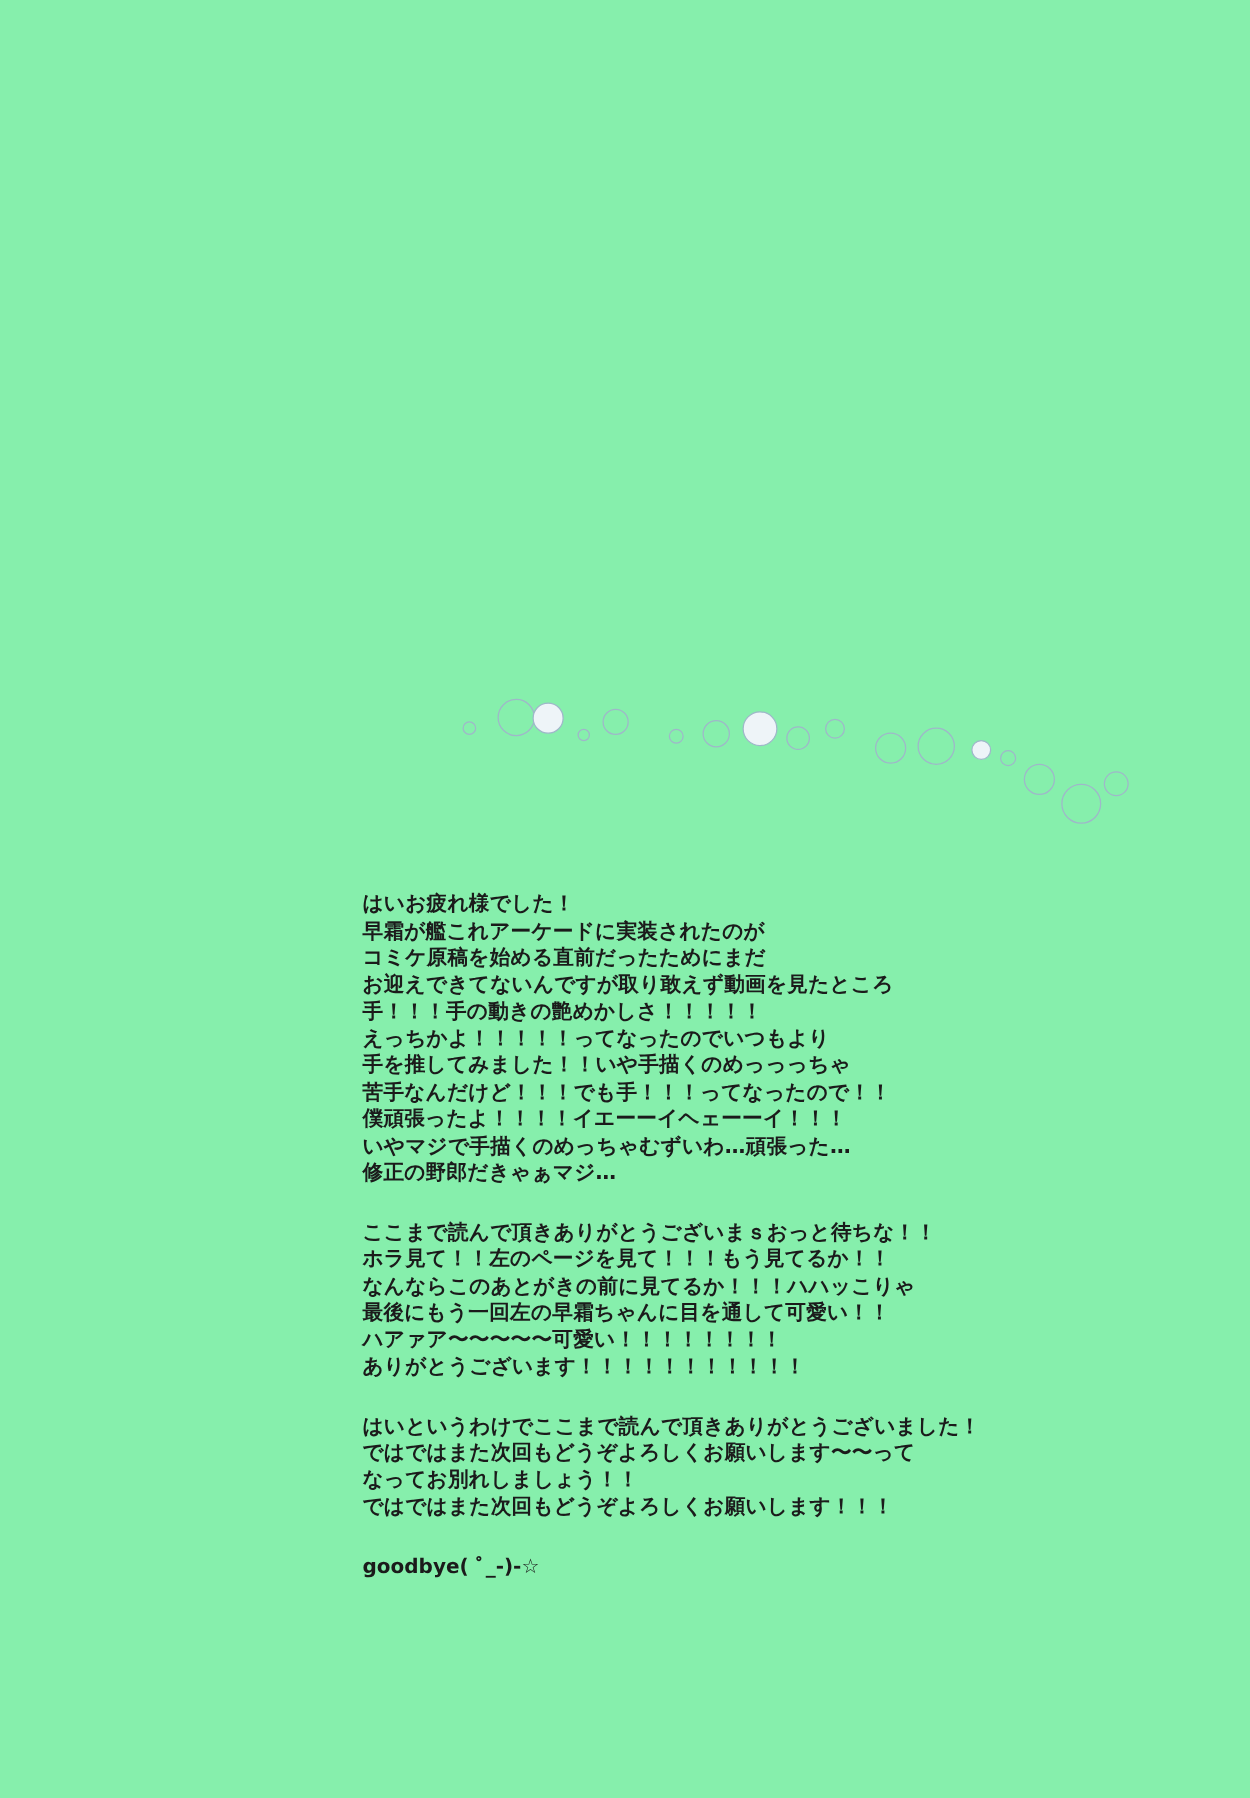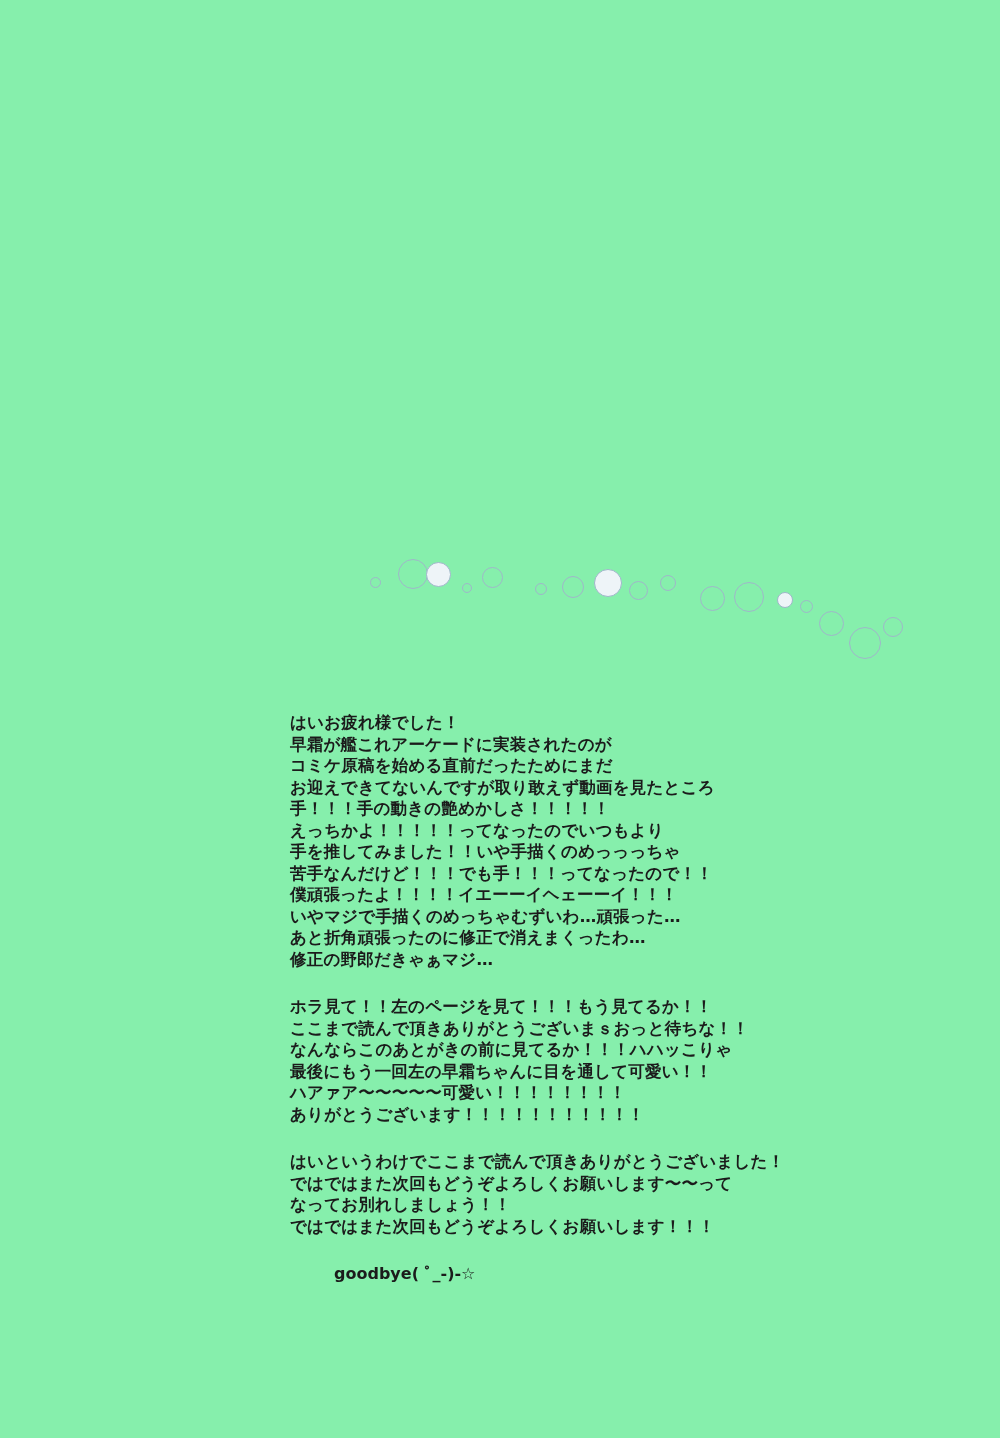--- a/index.html
+++ b/index.html
@@ -57,21 +57,20 @@
     line-height: 21.5px;
     letter-spacing: 0.2px;
     white-space: pre;
     font-weight: 700;
     color: #1b1b1b;
   }
   .line.latin {
     font-weight: 700;
     font-size: 16px;
     letter-spacing: 0;
-    margin-left: 44px;
   }
 </style>
 </head>
 <body>
 
 <div class="page">
 
   <div class="bubbles">
       <div class="bubble thin" style="left: 40px; top: 32px; width: 9px; height: 9px; border-color: rgb(159, 183, 201);"></div>
       <div class="bubble" style="left: 68px; top: 14px; width: 28px; height: 28px; border-color: rgb(159, 183, 201);"></div>
@@ -97,26 +96,25 @@
         <div class="line">はいお疲れ様でした！</div>
         <div class="line">早霜が艦これアーケードに実装されたのが</div>
         <div class="line">コミケ原稿を始める直前だったためにまだ</div>
         <div class="line">お迎えできてないんですが取り敢えず動画を見たところ</div>
         <div class="line">手！！！手の動きの艶めかしさ！！！！！</div>
         <div class="line">えっちかよ！！！！！ってなったのでいつもより</div>
         <div class="line">手を推してみました！！いや手描くのめっっっちゃ</div>
         <div class="line">苦手なんだけど！！！でも手！！！ってなったので！！</div>
         <div class="line">僕頑張ったよ！！！！イエーーイヘェーーイ！！！</div>
         <div class="line">いやマジで手描くのめっちゃむずいわ…頑張った…</div>
-        <div class="line">あと折角頑張ったのに修正で消えまくったわ…</div>
         <div class="line">修正の野郎だきゃぁマジ…</div>
       </div>
       <div class="para">
+        <div class="line">ここまで読んで頂きありがとうございまｓおっと待ちな！！</div>
         <div class="line">ホラ見て！！左のページを見て！！！もう見てるか！！</div>
-        <div class="line">ここまで読んで頂きありがとうございまｓおっと待ちな！！</div>
         <div class="line">なんならこのあとがきの前に見てるか！！！ハハッこりゃ</div>
         <div class="line">最後にもう一回左の早霜ちゃんに目を通して可愛い！！</div>
         <div class="line">ハアァア〜〜〜〜〜可愛い！！！！！！！！</div>
         <div class="line">ありがとうございます！！！！！！！！！！！</div>
       </div>
       <div class="para">
         <div class="line">はいというわけでここまで読んで頂きありがとうございました！</div>
         <div class="line">ではではまた次回もどうぞよろしくお願いします〜〜って</div>
         <div class="line">なってお別れしましょう！！</div>
         <div class="line">ではではまた次回もどうぞよろしくお願いします！！！</div>

